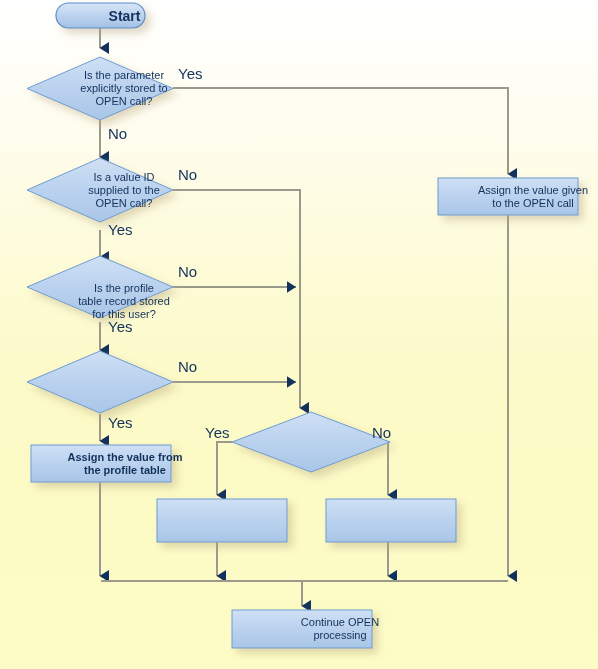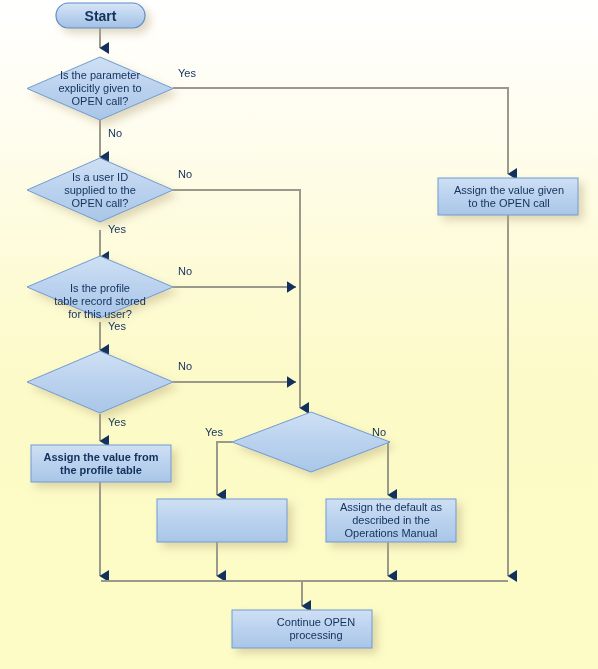--- a/index.html
+++ b/index.html
@@ -35,30 +35,31 @@
     position: absolute;
     display: flex;
     align-items: center;
     justify-content: center;
     text-align: center;
     color: #12315c;
     font-size: 11px;
     line-height: 13px;
     white-space: pre-line;
     pointer-events: none;
+    margin-left: 24px;
   }
   .start-label {
     font-size: 14px;
     font-weight: bold;
     line-height: 16px;
   }
   .edge-label {
     position: absolute;
     color: #12315c;
-    font-size: 11px;
+    font-size: 15px;
     line-height: 13px;
     white-space: nowrap;
   }
 </style>
 </head>
 <body>
 
 <div id="flowchart-canvas">
 
   <svg class="layer" viewBox="0 0 598 669">
@@ -168,43 +169,40 @@
     </g>
 
     <g filter="url(#softShadow)">
       <rect x="232" y="610" width="140" height="38" fill="url(#nodeGrad)" stroke="#6f9bd1" stroke-width="1"></rect>
     </g>
   </svg>
 
   <div class="node-label start-label" style="left:56px; top:3px; width:89px; height:25px;">Start</div>
 
   <div class="node-label" style="left:30px; top:67px; width:140px; height:43px;">Is the parameter
-explicitly given to
+explicitly stored to
 OPEN call?</div>
 
-  <div class="node-label" style="left:30px; top:169px; width:140px; height:43px;">Is a user ID
+  <div class="node-label" style="left:30px; top:169px; width:140px; height:43px;">Is a value ID
 supplied to the
 OPEN call?</div>
 
   <div class="node-label" style="left:28px; top:280px; width:144px; height:43px;">Is the profile
 table record stored
 for this user?</div>
 
 
 
   <div class="node-label" style="left:439px; top:178px; width:140px; height:37px;">Assign the value given
 to the OPEN call</div>
 
   <div class="node-label" style="left:31px; top:445px; width:140px; height:37px;font-weight:bold;">Assign the value from
 the profile table</div>
 
 
-  <div class="node-label" style="left:326px; top:499px; width:130px; height:43px;">Assign the default as
-described in the
-Operations Manual</div>
 
   <div class="node-label" style="left:232px; top:610px; width:168px; height:38px;text-align:center;">Continue OPEN
 processing</div>
 
   <div class="edge-label" style="left:178px; top:67px;">Yes</div>
   <div class="edge-label" style="left:108px; top:127px;">No</div>
 
   <div class="edge-label" style="left:178px; top:168px;">No</div>
   <div class="edge-label" style="left:108px; top:223px;">Yes</div>
 

